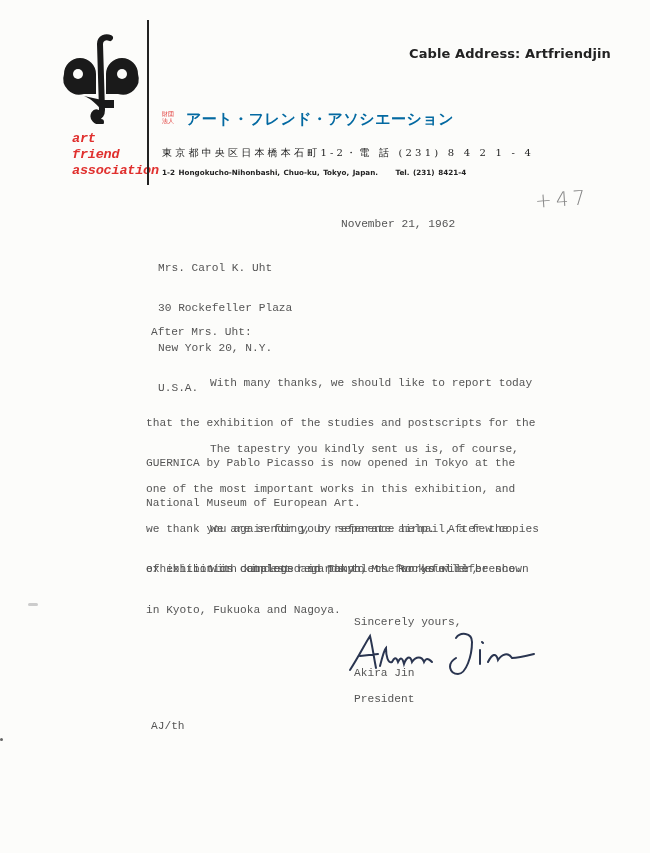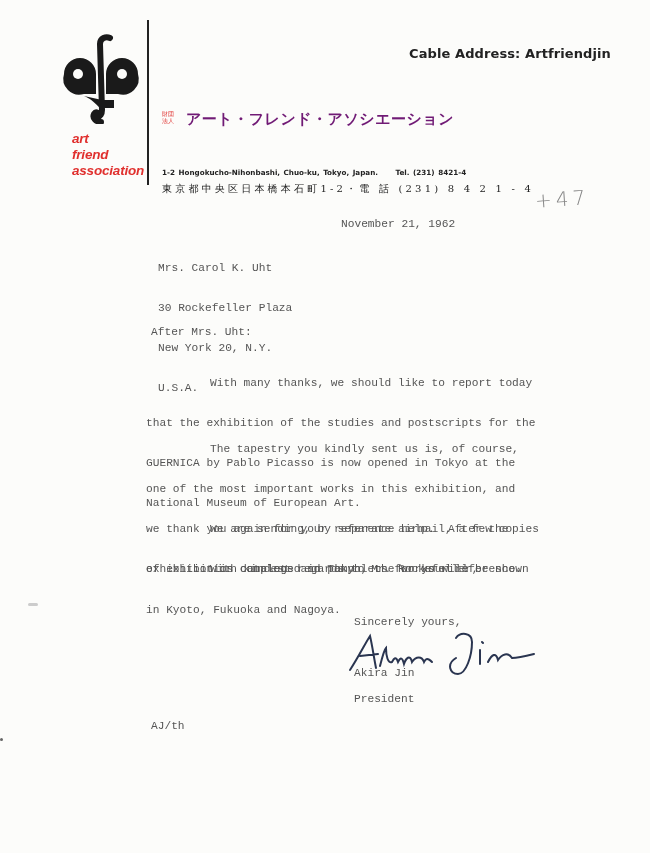--- a/index.html
+++ b/index.html
@@ -7,46 +7,46 @@
       width: 650px; height: 853px;
       background: #fbfbf9;
       position: relative; overflow: hidden;
       font-family: "Liberation Mono", "DejaVu Sans Mono", monospace;
       color: #4a4a4a;
     }
     .page { position: absolute; inset: 0; background: #fcfcfa; }
     .logo { position: absolute; left: 56px; top: 34px; width: 90px; height: 90px; }
     .org-name {
       position: absolute; left: 72px; top: 131px;
-      font-family: Liberation Sans, sans-serif; font-weight: bold; font-style: italic;
+      font-family: Liberation Mono, monospace; font-weight: bold; font-style: italic;
       color: #e0302e; font-size: 13.5px; line-height: 16px; letter-spacing: -0.2px;
     }
     .org-name .line { display: block; }
     .divider {
       position: absolute; left: 147px; top: 20px; width: 2px; height: 165px;
       background: #222;
     }
     .cable {
       position: absolute; left: 409px; top: 46px;
       font-family: "DejaVu Sans", sans-serif; font-weight: bold;
       font-size: 13px; color: #222; letter-spacing: 0.1px;
     }
     .jp-prefix {
       position: absolute; left: 162px; top: 110px;
       font-family: "DejaVu Sans", sans-serif; font-size: 6px; line-height: 7px; color: #e0302e;
     }
     .jp-prefix span { display: block; }
     .jp-name {
       position: absolute; left: 186px; top: 110px;
       font-family: Liberation Sans, sans-serif; font-weight: bold;
-      font-size: 15px; color: #701a75; letter-spacing: 0.5px; text-align: right;
+      font-size: 15px; color: #0369a1; letter-spacing: 0.5px; text-align: right;
     }
     .jp-address {
       position: absolute; left: 162px; top: 146px;
-      font-family: "DejaVu Serif", serif; font-size: 10px; color: #222; letter-spacing: 3.2px; margin-top: 36px;
+      font-family: "DejaVu Serif", serif; font-size: 10px; color: #222; letter-spacing: 3.2px;
     }
     .en-address {
       position: absolute; left: 162px; top: 168px;
       font-family: "DejaVu Sans", sans-serif; font-weight: bold;
       font-size: 7.2px; color: #222; word-spacing: 1px;
     }
     .en-address .tel { margin-left: 14px; }
     .handnote {
       position: absolute; left: 535px; top: 187px;
       font-family: "DejaVu Sans", sans-serif; font-size: 20px; color: #888;

